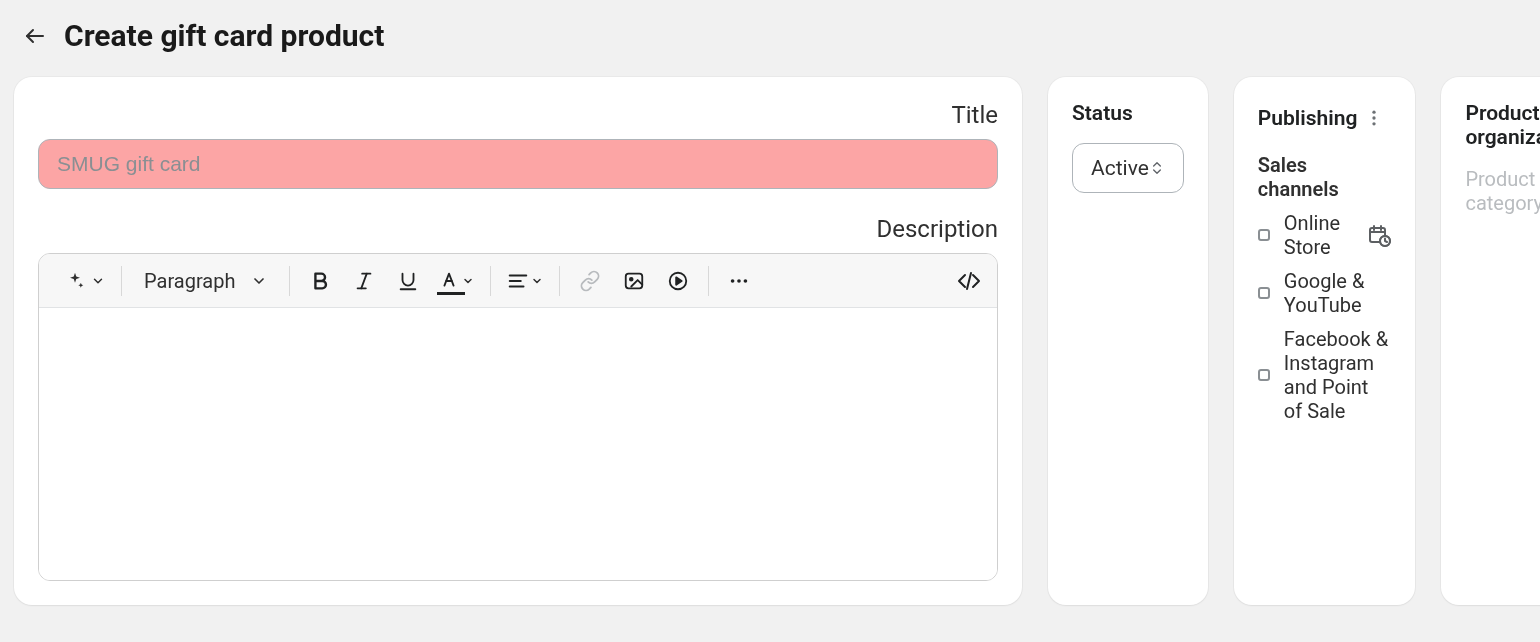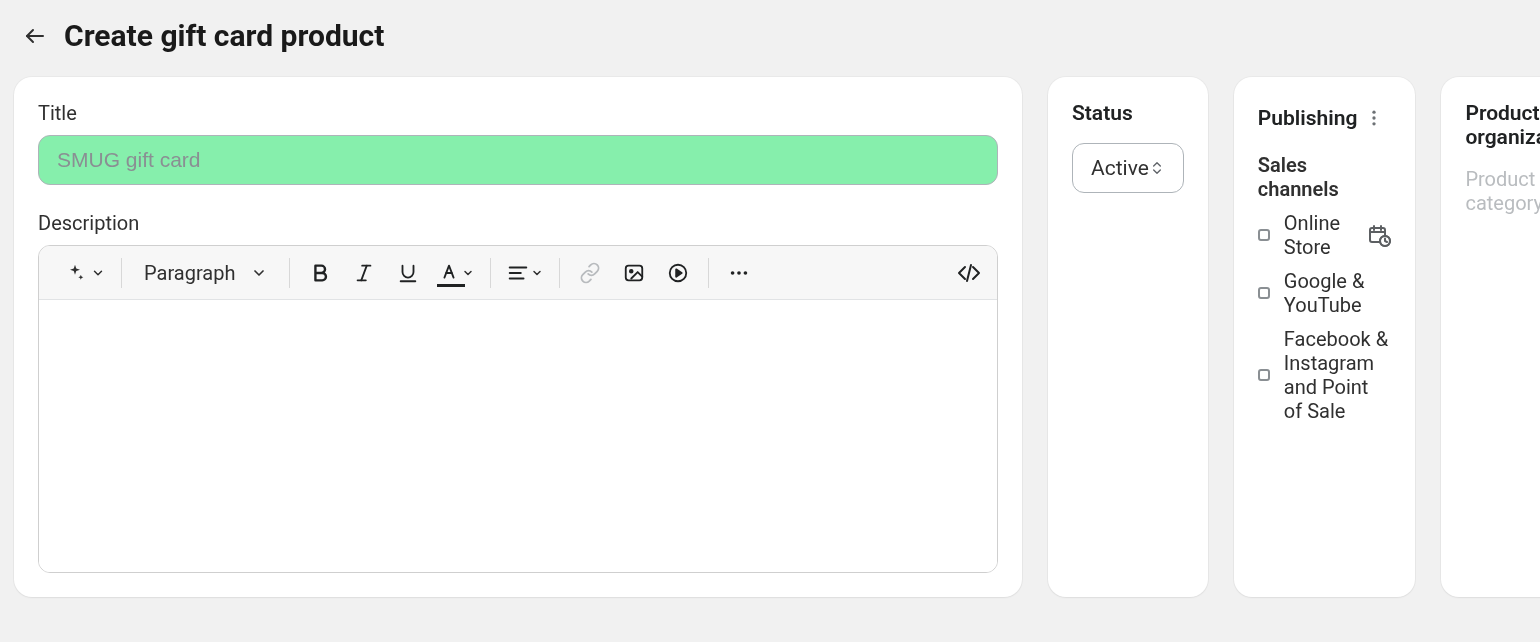--- a/index.html
+++ b/index.html
@@ -40,34 +40,35 @@
   }
   .col-main { flex: 1 1 auto; }
   .col-side { width: 478px; flex: 0 0 478px; display: flex; flex-direction: row; gap: 26px; }
   .card {
     background: #fff;
     border-radius: 18px;
     box-shadow: 0 0 0 1px rgba(0,0,0,0.03), 0 1px 2px rgba(0,0,0,0.05);
     padding: 24px;
   }
   .field-label {
-    font-size: 20px;
+    font-size: 24px;
     color: #303030;
     margin-bottom: 10px;
     display: block;
+    text-align: right;
   }
   .text-input {
     width: 100%;
     height: 50px;
     border: 1px solid #aeb4b9;
     border-radius: 12px;
     padding: 0 18px;
     font-size: 21px;
     color: #616161;
-    background: #86efac;
+    background: #fca5a5;
   }
   .text-input::placeholder { color: #8a8f93; }
   .desc-group { margin-top: 26px; }
 
   .rte {
     border: 1px solid #cfcfcf;
     border-radius: 12px;
     overflow: hidden;
   }
   .rte-toolbar {

